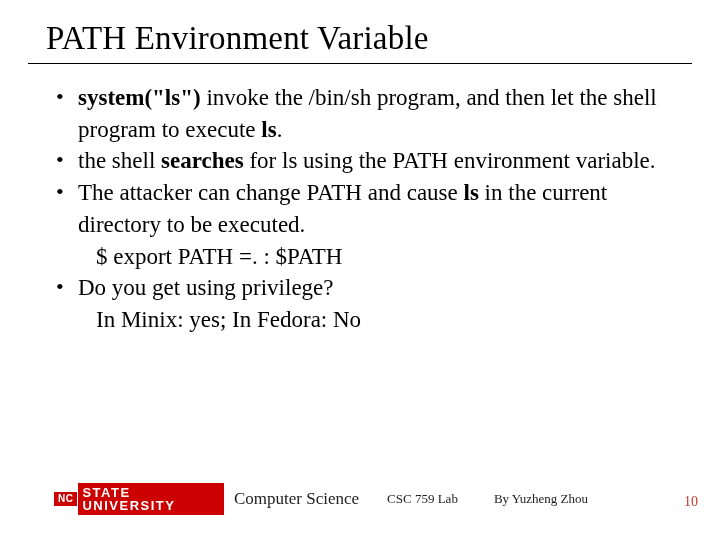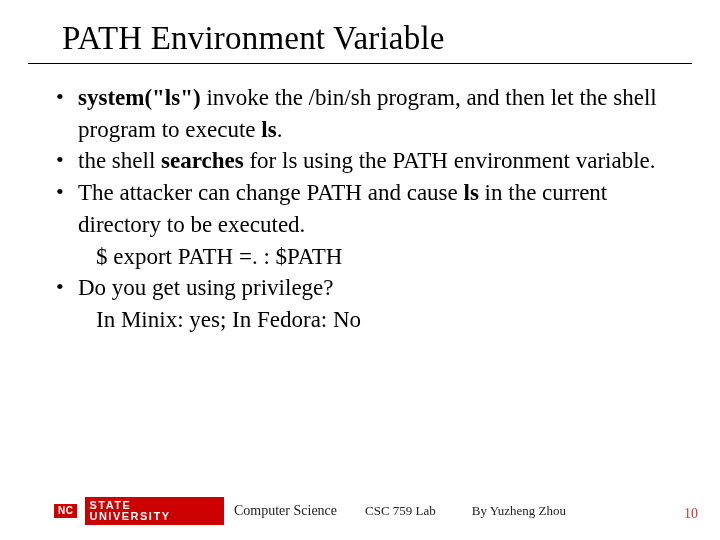--- a/index.html
+++ b/index.html
@@ -14,21 +14,21 @@
   .slide {
     position: relative;
     width: 720px;
     height: 540px;
     box-sizing: border-box;
     padding: 20px 28px 0 28px;
   }
   .title {
     font-size: 33px;
     font-weight: 400;
-    margin: 0 0 6px 34px;
+    margin: 0 0 6px 18px;
     letter-spacing: 0.2px;
   }
   .rule {
     border: none;
     border-top: 1.5px solid #000;
     margin: 6px 0 18px 0;
   }
   ul.content {
     list-style: none;
     margin: 0 0 0 28px;
@@ -50,21 +50,21 @@
     line-height: 1.35;
   }
   .sub {
     display: block;
     padding-left: 18px;
   }
   .footer {
     position: absolute;
     left: 0;
     right: 0;
-    bottom: 18px;
+    bottom: 30px;
     height: 22px;
     display: flex;
     align-items: center;
     font-size: 14px;
   }
   .ncsu {
     display: inline-flex;
     align-items: center;
     margin-left: 54px;
     width: 170px;
@@ -79,30 +79,30 @@
     letter-spacing: 0.5px;
     padding: 2px 4px 2px 4px;
     display: inline-block;
     line-height: 1;
   }
   .ncsu .state {
     background: #c00;
     color: #fff;
     font-family: Arial, Helvetica, sans-serif;
     font-weight: 700;
-    font-size: 11px;
+    font-size: 13px;
     letter-spacing: 1.5px;
     padding: 3px 23px 3px 4px;
-    margin-left: 8px;
+    margin-left: 1px;
     display: inline-block;
     line-height: 1;
   }
   .dept {
     font-family: Georgia, "Times New Roman", serif;
-    font-size: 14px;
+    font-size: 17px;
     color: #222;
     margin-left: 10px;
     flex: 0 0 auto;
   }
   .course {
     font-family: Georgia, "Times New Roman", serif;
     font-size: 13px;
     color: #222;
     margin-left: 28px;
   }

